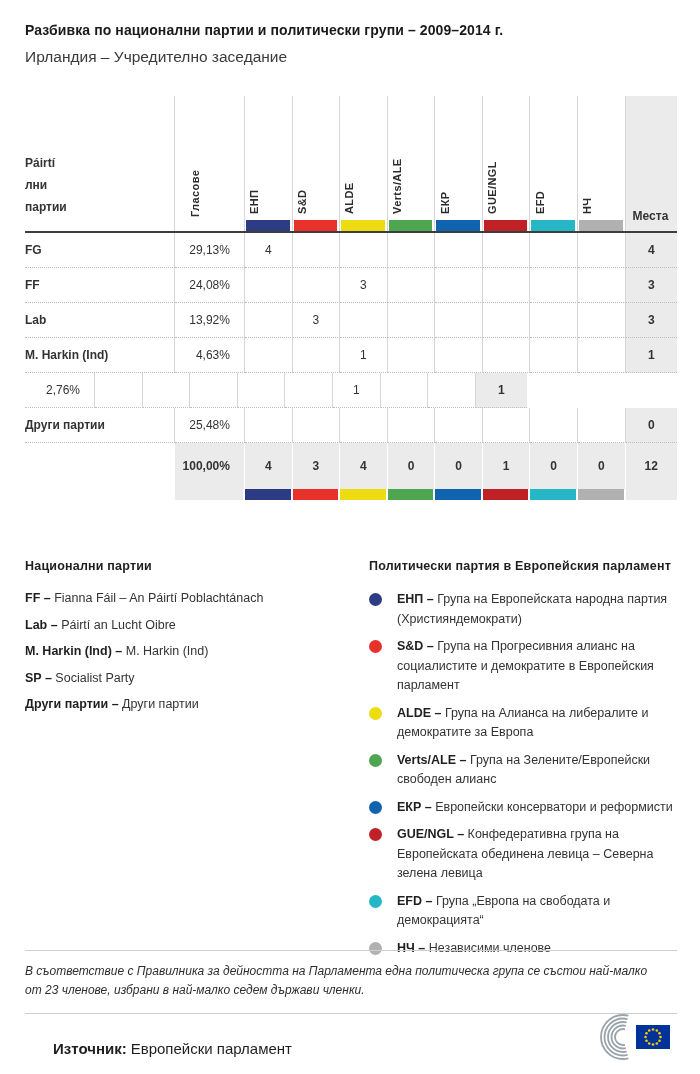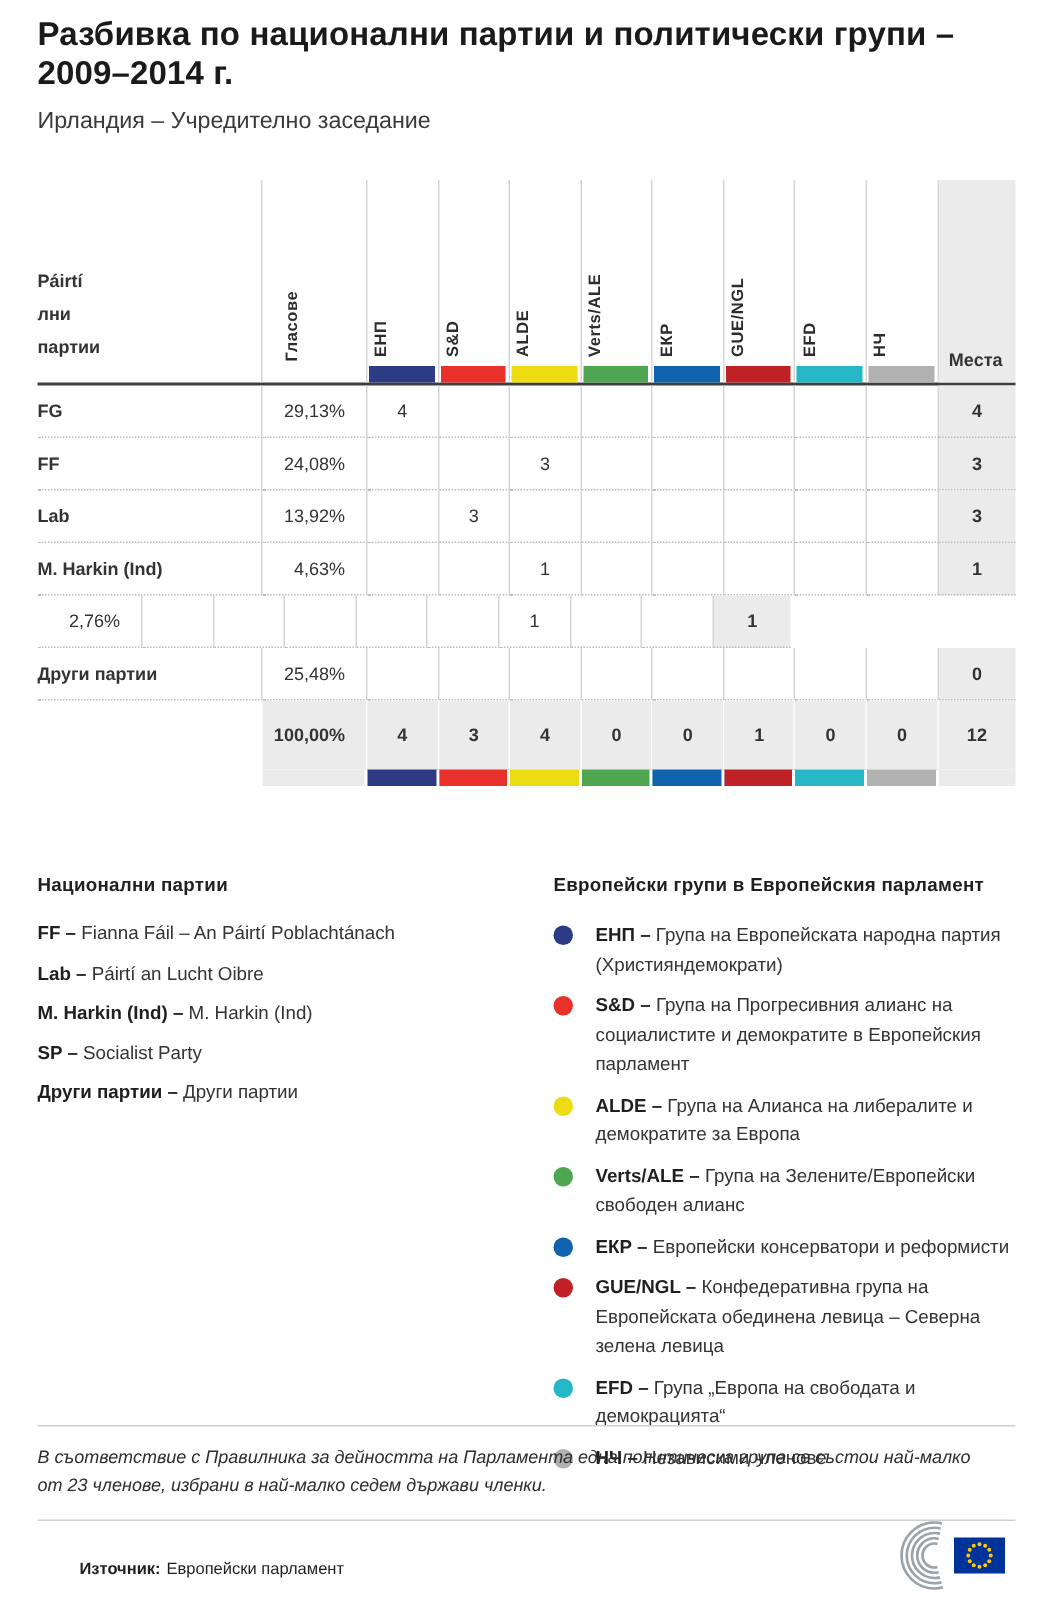--- a/index.html
+++ b/index.html
@@ -4,21 +4,21 @@
 <style>
   * { margin:0; padding:0; box-sizing:border-box; }
   html,body { background:#fff; }
   body {
     width:700px; height:1074px; position:relative; overflow:hidden;
     font-family:"Liberation Sans", sans-serif; color:#333;
   }
   .content { padding:0 25px; }
 
   
-  .title { margin-top:10px; font-size:22px; font-weight:bold; color:#1a1a1a; letter-spacing:.1px; }
+  .title { margin-top:22px; font-size:14px; font-weight:bold; color:#1a1a1a; letter-spacing:.1px; }
   .subtitle { margin-top:10px; font-size:15.5px; font-weight:normal; color:#3a3a3a; }
 
   
   .eptable { margin-top:30px; width:652px; font-size:12px; }
   .r { display:flex; }
   .c { display:flex; align-items:center; border-right:1px solid #d6d6d6; }
   .c:last-child { border-right:none; }
   .c.party { width:150px; font-weight:bold; }
   .c.votes { width:70px;  justify-content:flex-end; padding-right:14px; }
   .c.g     { width:47.6px; justify-content:center; }
@@ -63,21 +63,21 @@
   .lg-item { position:relative; padding-left:28px; font-size:12.5px; line-height:19.5px; margin-bottom:8px; color:#333; }
   .dot { position:absolute; left:0; top:3px; width:13px; height:13px; border-radius:50%; }
 
   
   .footnote-block {
     position:absolute; left:25px; right:23px; top:950px;
     border-top:1px solid #cfcfcf; border-bottom:1px solid #cfcfcf;
     padding:11px 0 13px;
   }
   .footnote { font-size:12px; line-height:19px; color:#2e2e2e; max-width:640px;font-style:italic; }
-  .source { position:absolute; left:25px; top:1040px; font-size:11px; color:#1f1f1f;padding-left:28px; }
+  .source { position:absolute; left:25px; top:1040px; font-size:15px; color:#1f1f1f;padding-left:28px; }
   .source b { margin-right:4px; }
   .logo { position:absolute; right:28px; top:1012px; display:flex; align-items:center; }
   .logo-text { font-size:14.5px; font-weight:bold; line-height:1.25; color:#73828f; margin-left:8px; letter-spacing:.2px; }
 </style>
 </head>
 <body>
 
 <div class="content">
   <div class="title">Разбивка по национални партии и политически групи – 2009–2014 г.</div>
   <div class="subtitle">Ирландия – Учредително заседание</div>
@@ -242,21 +242,21 @@
   <div class="legend">
     <div class="leg-left">
       <div class="leg-h">Национални партии</div>
       <div class="lp-item"><b>FF –</b> <span>Fianna Fáil – An Páirtí Poblachtánach</span></div>
       <div class="lp-item"><b>Lab –</b> <span>Páirtí an Lucht Oibre</span></div>
       <div class="lp-item"><b>M. Harkin (Ind) –</b> <span>M. Harkin (Ind)</span></div>
       <div class="lp-item"><b>SP –</b> <span>Socialist Party</span></div>
       <div class="lp-item"><b>Други партии –</b> <span>Други партии</span></div>
     </div>
     <div class="leg-right">
-      <div class="leg-h">Европейски групи в Европейския парламент</div>
+      <div class="leg-h">Политически партия в Европейския парламент</div>
       <div class="lg-item"><span class="dot" style="background: rgb(44, 59, 132);"></span><b>ЕНП –</b> <span>Група на Европейската народна партия (Християндемократи)</span></div>
       <div class="lg-item"><span class="dot" style="background: rgb(232, 49, 42);"></span><b>S&amp;D –</b> <span>Група на Прогресивния алианс на социалистите и демократите в Европейския парламент</span></div>
       <div class="lg-item"><span class="dot" style="background: rgb(238, 220, 18);"></span><b>ALDE –</b> <span>Група на Алианса на либералите и демократите за Европа</span></div>
       <div class="lg-item"><span class="dot" style="background: rgb(79, 166, 81);"></span><b>Verts/ALE –</b> <span>Група на Зелените/Европейски свободен алианс</span></div>
       <div class="lg-item"><span class="dot" style="background: rgb(16, 99, 174);"></span><b>ЕКР –</b> <span>Европейски консерватори и реформисти</span></div>
       <div class="lg-item"><span class="dot" style="background: rgb(192, 33, 39);"></span><b>GUE/NGL –</b> <span>Конфедеративна група на Европейската обединена левица – Северна зелена левица</span></div>
       <div class="lg-item"><span class="dot" style="background: rgb(38, 183, 199);"></span><b>EFD –</b> <span>Група „Европа на свободата и демокрацията“</span></div>
       <div class="lg-item"><span class="dot" style="background: rgb(177, 177, 177);"></span><b>НЧ –</b> <span>Независими членове</span></div>
     </div>
   </div>

